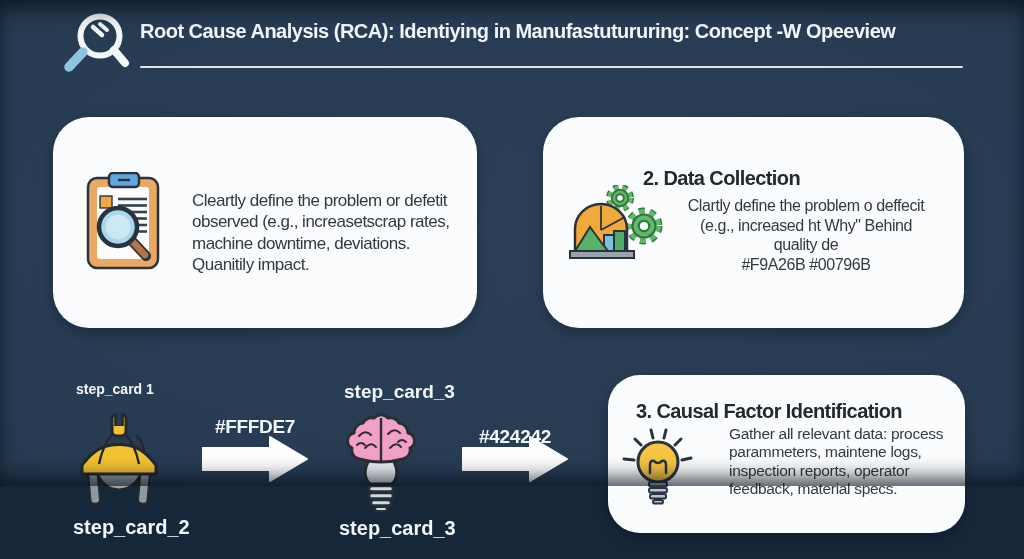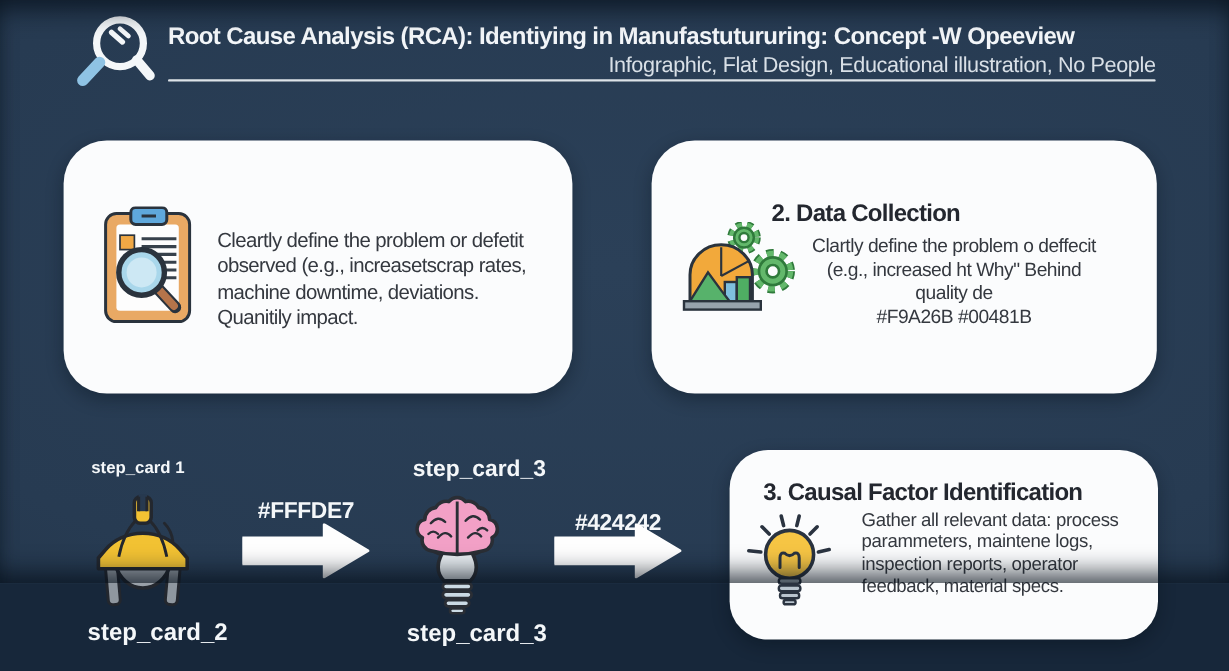--- a/index.html
+++ b/index.html
@@ -26,21 +26,21 @@
   .underline{left:140px;top:66px;width:823px;height:2.4px;background:#DDE3E8;border-radius:2px;}
   
   .card{background:#FBFCFD;box-shadow:0 5px 14px rgba(4,11,20,.32);}
   .card1{left:53px;top:117px;width:424px;height:211px;border-radius:36px;}
   .card2{left:543px;top:117px;width:421px;height:211px;border-radius:36px;}
   .card3{left:608px;top:375px;width:357px;height:158px;border-radius:32px;}
   .card-heading{font-size:20px;font-weight:700;color:#23272F;letter-spacing:-0.6px;white-space:nowrap;}
   .h1{left:181px;top:164px;}
   .h2{left:643px;top:167px;}
   .h3{left:636px;top:400px;}
-  .card-body{font-weight:400;color:#34383F;white-space:pre;}
+  .card-body{font-weight:400;color:#34383F;white-space:pre;margin-left:11px;}
   .b1{left:181px;top:190px;font-size:17px;line-height:21.3px;letter-spacing:-0.5px;}
   .b2{left:640px;top:196px;width:310px;text-align:center;font-size:16px;line-height:19.6px;letter-spacing:-0.4px;}
   .b3{left:718px;top:425px;font-size:15.5px;line-height:18.4px;letter-spacing:-0.3px;}
   
   .step-label{color:#F4F7F9;font-weight:700;white-space:nowrap;}
   .sl1t{left:76px;top:381px;font-size:14px;}
   .sl1b{left:73px;top:516px;font-size:20px;}
   .sl2t{left:344px;top:381px;font-size:19px;}
   .sl2b{left:339px;top:517px;font-size:20px;}
   .arrow-label{width:106px;text-align:center;color:#F4F7F9;font-weight:700;font-size:19px;letter-spacing:-0.3px;}
@@ -55,21 +55,20 @@
 
   <svg class="abs icon" style="left:60px;top:5px;" width="80" height="72" viewBox="0 0 80 72">
     <circle cx="40" cy="31" r="19.5" fill="none" stroke="#F4F7F9" stroke-width="6"></circle>
     <line x1="33" y1="22" x2="42" y2="30" stroke="#F4F7F9" stroke-width="4.5" stroke-linecap="round"></line>
     <line x1="40" y1="19" x2="47" y2="25" stroke="#F4F7F9" stroke-width="4" stroke-linecap="round"></line>
     <line x1="23" y1="47" x2="9" y2="62" stroke="#8FC3E4" stroke-width="9.5" stroke-linecap="round"></line>
     <line x1="54" y1="45" x2="65" y2="58" stroke="#F4F7F9" stroke-width="8" stroke-linecap="round"></line>
   </svg>
 
   <div class="abs title">Root Cause Analysis (RCA): Identiying in Manufastutururing: Concept -W Opeeview</div>
-  <div class="abs subtitle">Infographic, Flat Design, Educational illustration, No People</div>
   <div class="abs underline"></div>
 
   <div class="abs card card1"></div>
 
   <svg class="abs icon" style="left:85px;top:172px;" width="80" height="100" viewBox="0 0 80 100">
     <rect x="3" y="6" width="70" height="90" rx="9" fill="#E9A964" stroke="#2A333D" stroke-width="2.5"></rect>
     <rect x="12" y="15" width="52" height="72" rx="3" fill="#FDFDFD"></rect>
     <rect x="24" y="1" width="30" height="14" rx="4" fill="#5FA8DC" stroke="#2A333D" stroke-width="2.5"></rect>
     <line x1="33" y1="8" x2="45" y2="8" stroke="#2A333D" stroke-width="2.4"></line>
     <rect x="15" y="24" width="12" height="12" fill="#F0A845" stroke="#2A333D" stroke-width="1.4"></rect>
@@ -112,21 +111,21 @@
     <rect x="36" y="50" width="10" height="16" fill="#7FC0DE" stroke="#2A333D" stroke-width="2"></rect>
     <rect x="46" y="46" width="11" height="20" fill="#4FAE63" stroke="#2A333D" stroke-width="2"></rect>
     <polygon points="7,66 22,42 33,57 40,66" fill="#57B26B" stroke="#2A333D" stroke-width="2"></polygon>
     <rect x="2" y="66" width="64" height="7" fill="#97A3AD" stroke="#2A333D" stroke-width="2"></rect>
   </svg>
 
   <div class="abs card-heading h2">2. Data Collection</div>
   <div class="abs card-body b2">Clartly define the problem o deffecit
 (e.g., increased ht Why" Behind
 quality de
-#F9A26B #00481B</div>
+#F9A26B #00796B</div>
 
   <div class="abs card card3"></div>
 
   <svg class="abs icon" style="left:616px;top:420px;" width="84" height="92" viewBox="0 0 84 92">
     <g stroke="#2A3340" stroke-width="3" stroke-linecap="round">
       <line x1="18" y1="40" x2="8" y2="39"></line>
       <line x1="25" y1="25" x2="19" y2="19"></line>
       <line x1="37" y1="18" x2="35" y2="10"></line>
       <line x1="48" y1="18" x2="50" y2="10"></line>
       <line x1="59" y1="25" x2="65" y2="19"></line>

